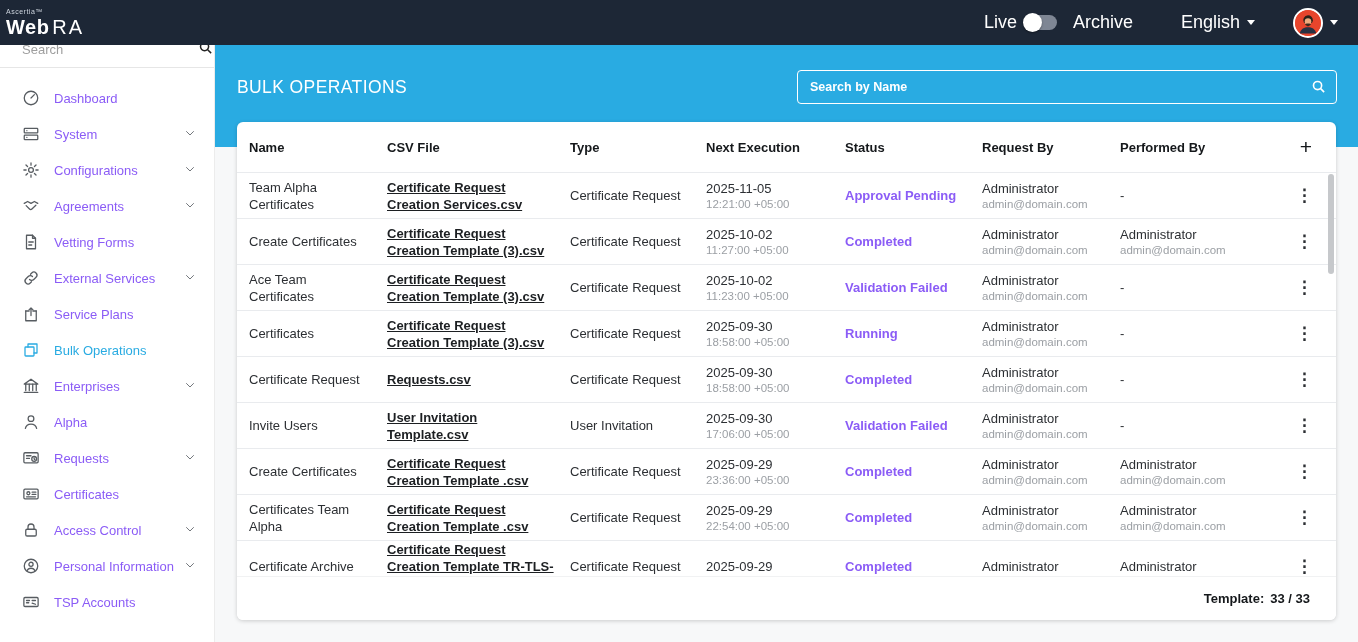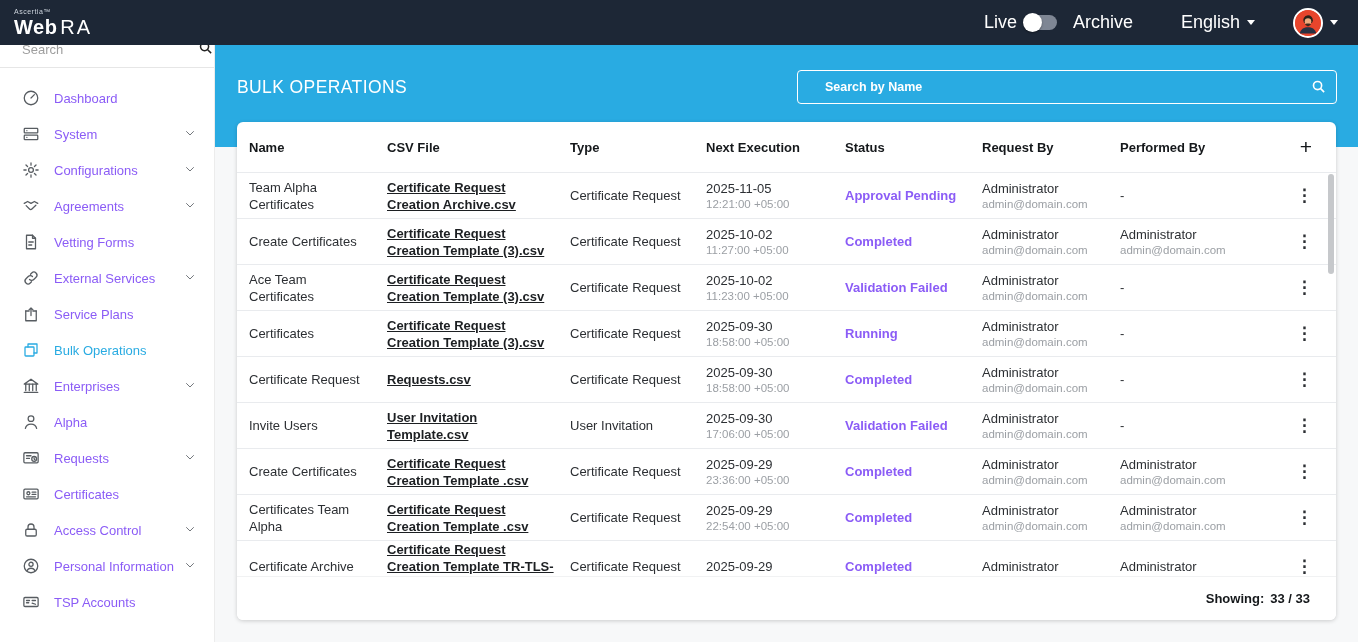--- a/index.html
+++ b/index.html
@@ -1,21 +1,21 @@
 <!DOCTYPE html>
 <html><head>
 <meta charset="utf-8">
 <style>
   * { margin:0; padding:0; box-sizing:border-box; }
   html,body { width:1358px; height:642px; overflow:hidden; background:#f7f8f9;
     font-family:"Liberation Sans", sans-serif; }
 
   
   .navbar { position:relative; z-index:30; height:45px; background:#1d2736; display:flex;
-    align-items:center; justify-content:space-between; padding:0 20px 0 14px; }
+    align-items:center; justify-content:space-between; padding:0 20px 0 6px; }
   .brand { display:flex; flex-direction:column; line-height:1; color:#fff; }
   .brand-top { font-size:7px; letter-spacing:.5px; color:#cfd6df; margin-bottom:2px; }
   .brand-main { font-size:20px; letter-spacing:.5px; }
   .brand-main b { font-weight:700; }
   .brand-main span.ra { font-weight:400; margin-left:3px; letter-spacing:2px; }
   .nav-right { display:flex; align-items:center; color:#fff; font-size:18px; }
   .toggle { width:32px; height:15px; background:#7e8694; border-radius:8px; margin:0 10px 0 8px;
     position:relative; cursor:pointer; }
   .toggle .knob { position:absolute; left:-2px; top:-2px; width:19px; height:19px;
     border-radius:50%; background:#fff; box-shadow:0 1px 2px rgba(0,0,0,.4); }
@@ -43,21 +43,21 @@
   .side-item .chev { margin-left:auto; color:#5a5f64; }
   .side-item.active, .side-item.active .s-icon { color:#29abe2; }
 
   
   .main { position:absolute; left:215px; top:45px; right:0; bottom:0; background:#f7f8f9; }
   .blue-band { height:102px; background:#29abe2; display:flex; align-items:center;
     justify-content:space-between; padding:0 21px 18px 22px; }
   .page-title { color:#fff; font-size:17.5px; font-weight:400; letter-spacing:.4px; }
   .band-search { position:relative; width:540px; }
   .band-search input { width:100%; height:34px; background:transparent; border:1px solid #fff;
-    border-radius:4px; color:#fff; font-size:12.5px; font-weight:700; padding:0 36px 0 27px;
+    border-radius:4px; color:#fff; font-size:12.5px; font-weight:700; padding:0 36px 0 12px;
     outline:none; font-family:inherit; }
   .band-search input::placeholder { color:#fff; opacity:1; }
   .band-search .mag { position:absolute; right:11px; top:9px; color:#fff; }
 
   .card { position:relative; margin:-25px 22px 0 22px; background:#fff; border-radius:6px;
     box-shadow:0 1px 4px rgba(0,0,0,.18); height:498px; overflow:hidden; }
   .trow { display:grid; grid-template-columns:138px 183px 136px 139px 137px 138px 176px 1fr;
     align-items:center; padding:0 14px 0 12px; }
   .thead { height:50px; font-weight:700; font-size:13px; color:#15181b; }
   .thead .cell { padding-right:10px; }
@@ -314,21 +314,21 @@
         <div class="cell">Next Execution</div>
         <div class="cell">Status</div>
         <div class="cell">Request By</div>
         <div class="cell">Performed By</div>
         <div class="cell plus-cell"><button class="plus-btn">+</button></div>
       </div>
     <div class="tbody" id="table-body">
       <div class="scroll-thumb"></div>
     <div class="trow">
           <div class="cell">Team Alpha Certificates</div>
-          <div class="cell"><a class="csv-link">Certificate Request Creation Archive.csv</a></div>
+          <div class="cell"><a class="csv-link">Certificate Request Creation Services.csv</a></div>
           <div class="cell">Certificate Request</div>
           <div class="cell">2025-11-05<div class="sub">12:21:00 +05:00</div></div>
           <div class="cell status">Approval Pending</div>
           <div class="cell">Administrator<div class="sub">admin@domain.com</div></div>
           <div class="cell">-<div class="sub"></div></div>
           <div class="cell kebab-cell"><button class="kebab">⋮</button></div>
         </div>
         <div class="trow">
           <div class="cell">Create Certificates</div>
           <div class="cell"><a class="csv-link">Certificate Request Creation Template (3).csv</a></div>
@@ -404,17 +404,17 @@
           <div class="cell"><a class="csv-link">Certificate Request Creation Template TR-TLS-Server-</a></div>
           <div class="cell">Certificate Request</div>
           <div class="cell">2025-09-29<div class="sub"></div></div>
           <div class="cell status">Completed</div>
           <div class="cell">Administrator<div class="sub"></div></div>
           <div class="cell">Administrator<div class="sub"></div></div>
           <div class="cell kebab-cell"><button class="kebab">⋮</button></div>
         </div>
       </div>
     <div class="tfoot">
-      <span class="lbl">Showing:</span>
+      <span class="lbl">Template:</span>
       <span class="val">33 / 33</span>
     </div>
   </div>
 </div>
 
 </body></html>

